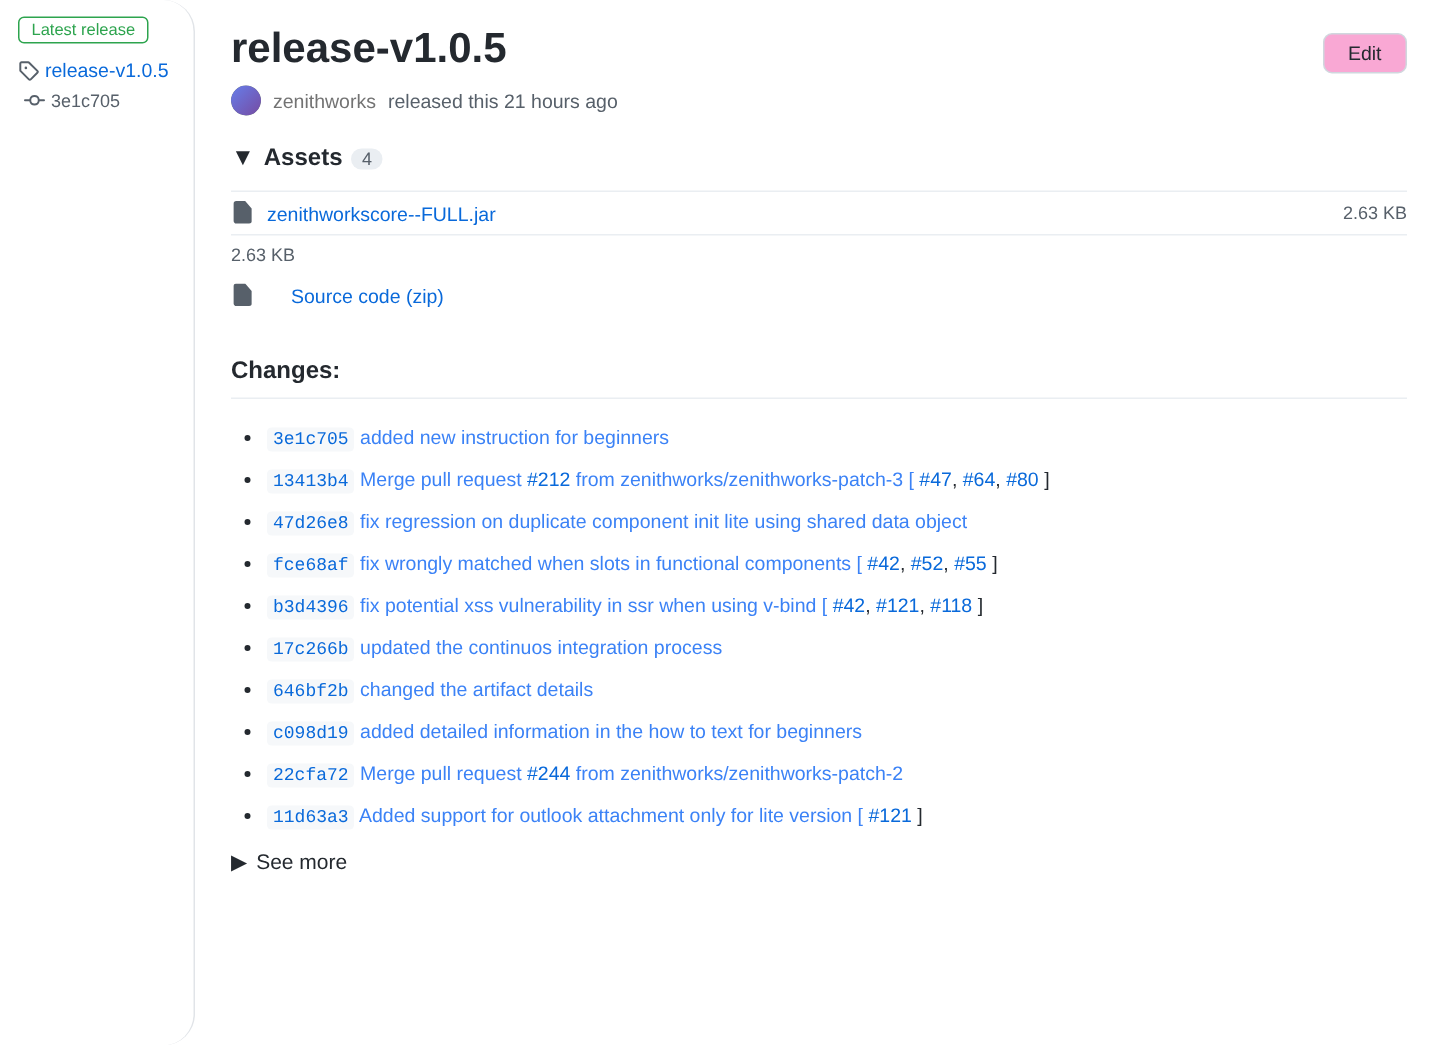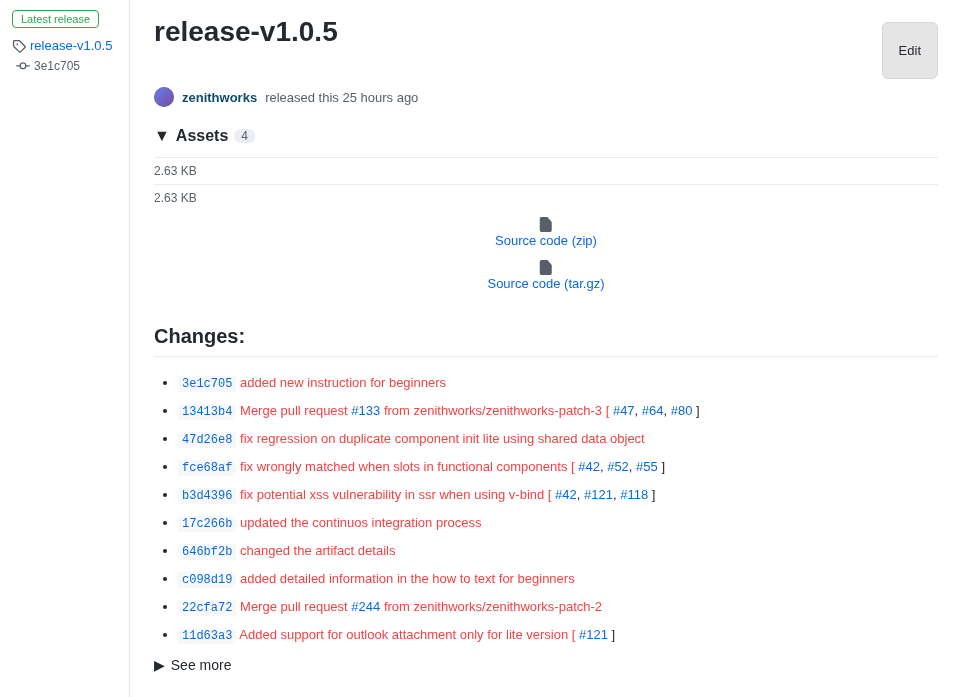--- a/index.html
+++ b/index.html
@@ -11,20 +11,21 @@
       display: flex;
       min-height: 697px;
     }
 
     
     .sidebar {
       width: 130px;
       min-width: 130px;
       padding: 10px 12px;
       border-right: 1px solid #e1e4e8;
+      border-radius: 21px;
     }
     .latest-release-badge {
       display: inline-block;
       border: 1px solid #2da44e;
       color: #2da44e;
       border-radius: 4px;
       padding: 2px 8px;
       font-size: 11px;
       font-weight: 500;
       margin-bottom: 10px;
@@ -64,23 +65,23 @@
       justify-content: space-between;
       margin-bottom: 8px;
     }
     .release-title {
       font-size: 28px;
       font-weight: 600;
       color: #24292f;
     }
     .edit-button {
       border: 1px solid #d0d7de;
-      background: #e5e5e5;
+      background: #f9a8d4;
       color: #24292f;
-      padding: 20px 16px;
+      padding: 5px 16px;
       border-radius: 6px;
       cursor: pointer;
       font-size: 13px;
       margin-top: 6px;
     }
 
     .release-meta {
       display: flex;
       align-items: center;
       gap: 8px;
@@ -97,21 +98,21 @@
       align-items: center;
       justify-content: center;
       overflow: hidden;
     }
     .avatar-img {
       width: 20px;
       height: 20px;
       border-radius: 50%;
       background: linear-gradient(135deg, #667eea 0%, #764ba2 100%);
     }
-    .meta-link { color: #0c4a6e; text-decoration: none; font-weight: 700; }
+    .meta-link { color: #737373; text-decoration: none; font-weight: 400; }
 
     
     .section-title {
       font-size: 16px;
       font-weight: 600;
       display: flex;
       align-items: center;
       gap: 6px;
       margin-bottom: 12px;
       cursor: pointer;
@@ -143,29 +144,28 @@
       color: #57606a;
       display: flex;
       align-items: center;
     }
     .asset-link { color: #0969da; text-decoration: none; font-size: 13px; }
     .asset-size { color: #57606a; font-size: 12px; }
 
     .source-item {
       display: flex;
       align-items: center;
-      gap: 0;
+      gap: 24px;
       padding: 6px 0;
-      flex-direction: column;
     }
     .source-link { color: #0969da; text-decoration: none; font-size: 13px; }
 
     
     .changes-title {
-      font-size: 20px;
+      font-size: 16px;
       font-weight: 600;
       margin-top: 28px;
       margin-bottom: 8px;
     }
     .changes-divider {
       border: none;
       border-top: 1px solid #eaeef2;
       margin-bottom: 16px;
     }
 
@@ -184,21 +184,21 @@
       font-size: 12px;
       background: #f6f8fa;
       padding: 1px 4px;
       border-radius: 3px;
       text-decoration: none;
     }
     .commit-ref {
       color: #0969da;
       text-decoration: none;
     }
-    .commit-text { color: #ef4444; }
+    .commit-text { color: #3b82f6; }
 
     .see-more {
       display: flex;
       align-items: center;
       gap: 6px;
       font-size: 14px;
       font-weight: 500;
       color: #24292f;
       cursor: pointer;
       margin-top: 12px;
@@ -229,72 +229,72 @@
   <div class="release-header">
     <h1 class="release-title">release-v1.0.5</h1>
     <button class="edit-button">Edit</button>
   </div>
 
   <div class="release-meta">
     <div class="avatar">
       <div class="avatar-img"></div>
     </div>
     <a class="meta-link">zenithworks</a>
-    <span>released this 25 hours ago</span>
+    <span>released this 21 hours ago</span>
   </div>
 
   <div>
     <div class="section-title">
       <span>▼</span>
       <span>Assets</span>
       <span class="assets-count">4</span>
     </div>
 
     <div class="asset-item">
+      <div class="asset-left">
+        <span class="asset-icon">
+          <svg width="16" height="16" viewBox="0 0 16 16" fill="#57606a">
+            <path d="M3.75 1.5a.25.25 0 0 0-.25.25v11.5c0 .138.112.25.25.25h8.5a.25.25 0 0 0 .25-.25V6H9.75A1.75 1.75 0 0 1 8 4.25V1.5Zm5.75.56v2.19c0 .138.112.25.25.25h2.19Zm-6-2.06A1.75 1.75 0 0 0 1.75 1.75v11.5c0 .966.784 1.75 1.75 1.75h8.5A1.75 1.75 0 0 0 13.75 13V5.06L9.44 0Z"></path>
+          </svg>
+        </span>
+        <a class="asset-link">zenithworkscore--FULL.jar</a>
+      </div>
       <span class="asset-size">2.63 KB</span>
     </div>
 
     <div class="asset-item">
       <span class="asset-size">2.63 KB</span>
     </div>
 
     <div class="source-item">
       <span class="asset-icon">
         <svg width="16" height="16" viewBox="0 0 16 16" fill="#57606a">
           <path d="M3.75 1.5a.25.25 0 0 0-.25.25v11.5c0 .138.112.25.25.25h8.5a.25.25 0 0 0 .25-.25V6H9.75A1.75 1.75 0 0 1 8 4.25V1.5Zm5.75.56v2.19c0 .138.112.25.25.25h2.19Zm-6-2.06A1.75 1.75 0 0 0 1.75 1.75v11.5c0 .966.784 1.75 1.75 1.75h8.5A1.75 1.75 0 0 0 13.75 13V5.06L9.44 0Z"></path>
         </svg>
       </span>
       <a class="source-link">Source code (zip)</a>
     </div>
 
-    <div class="source-item">
-      <span class="asset-icon">
-        <svg width="16" height="16" viewBox="0 0 16 16" fill="#57606a">
-          <path d="M3.75 1.5a.25.25 0 0 0-.25.25v11.5c0 .138.112.25.25.25h8.5a.25.25 0 0 0 .25-.25V6H9.75A1.75 1.75 0 0 1 8 4.25V1.5Zm5.75.56v2.19c0 .138.112.25.25.25h2.19Zm-6-2.06A1.75 1.75 0 0 0 1.75 1.75v11.5c0 .966.784 1.75 1.75 1.75h8.5A1.75 1.75 0 0 0 13.75 13V5.06L9.44 0Z"></path>
-        </svg>
-      </span>
-      <a class="source-link">Source code (tar.gz)</a>
-    </div>
   </div>
 
   <div>
     <h2 class="changes-title">Changes:</h2>
     <hr class="changes-divider">
 
     <ul class="commit-list">
 
       <li>
         <a class="commit-hash">3e1c705</a>
         <span class="commit-text"> added new instruction for beginners</span>
       </li>
 
       <li>
         <a class="commit-hash">13413b4</a>
         <span class="commit-text"> Merge pull request </span>
-        <a class="commit-ref">#133</a>
+        <a class="commit-ref">#212</a>
         <span class="commit-text"> from zenithworks/zenithworks-patch-3 [ </span>
         <a class="commit-ref">#47</a><span>, </span>
         <a class="commit-ref">#64</a><span>, </span>
         <a class="commit-ref">#80</a>
         <span> ]</span>
       </li>
 
       <li>
         <a class="commit-hash">47d26e8</a>
         <span class="commit-text"> fix regression on duplicate component init lite using shared data object</span>

